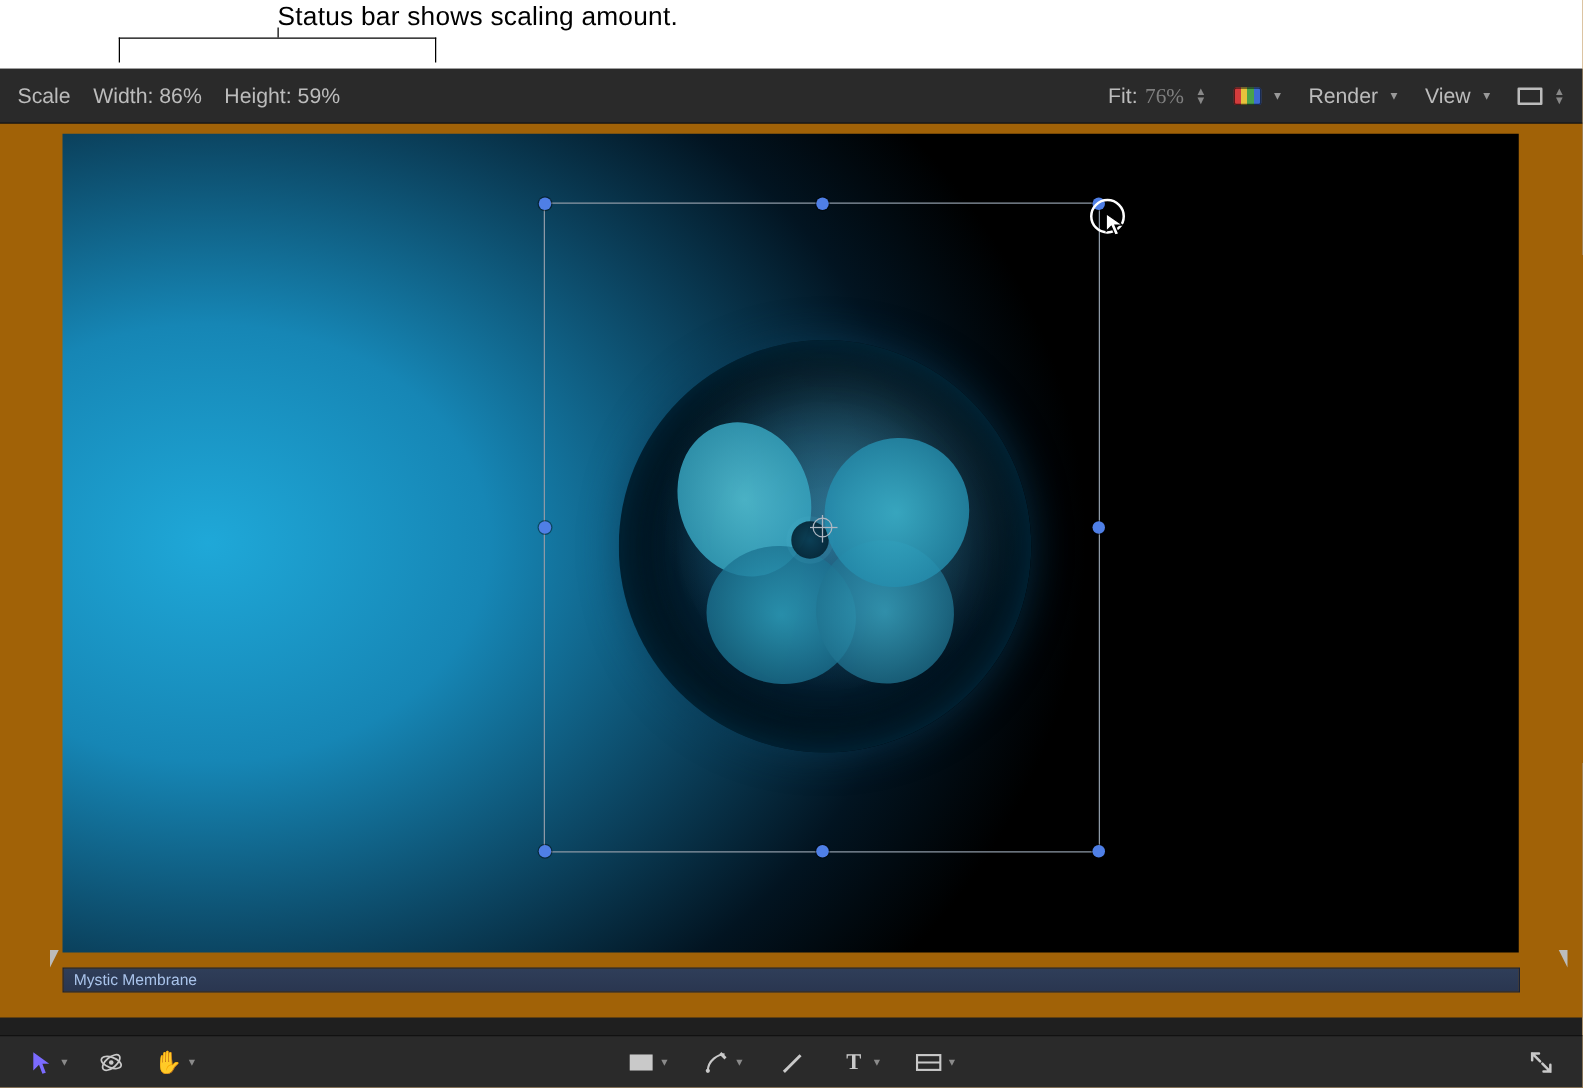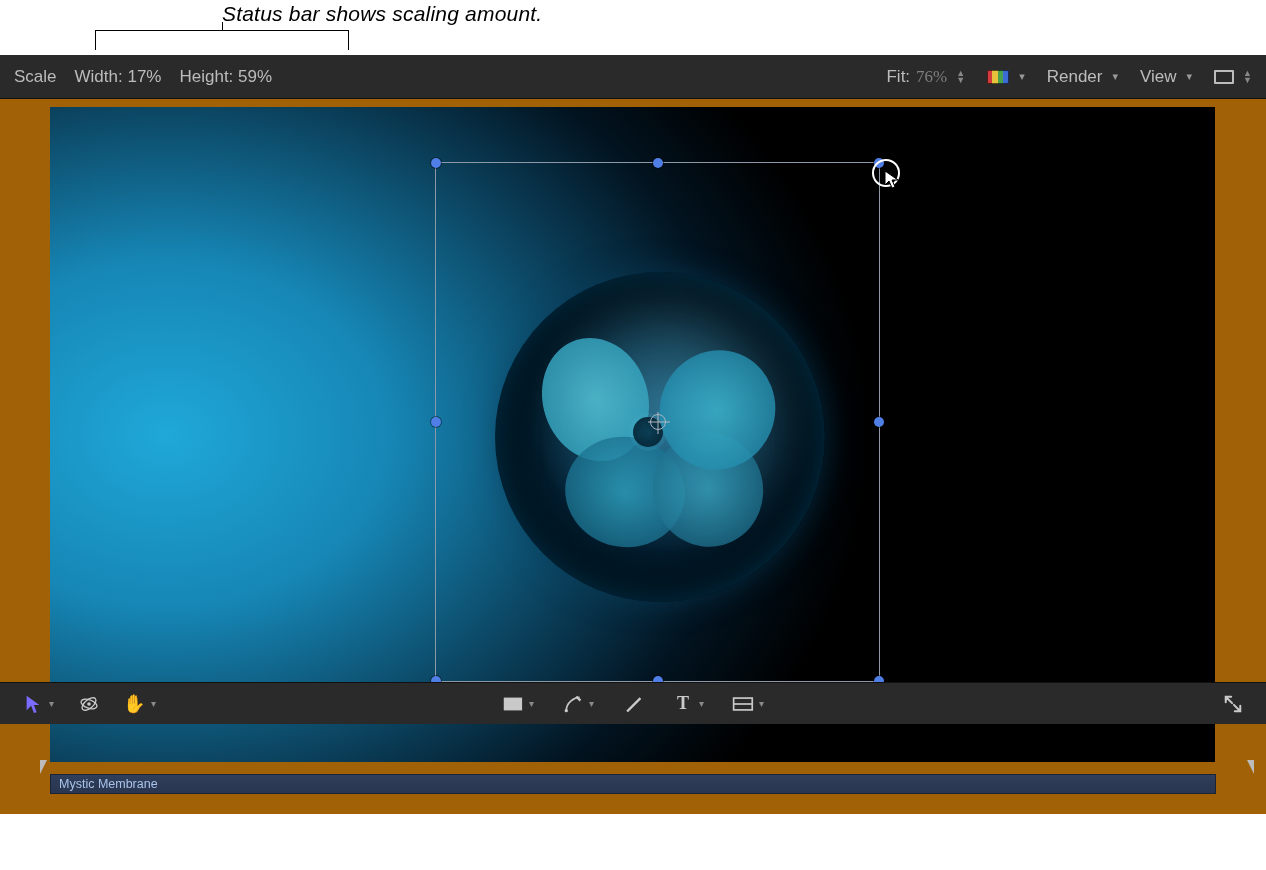--- a/index.html
+++ b/index.html
@@ -11,21 +11,20 @@
       overflow: hidden;
       position: relative;
       font-size: 14px;
     }
 
     
     .callout {
       height: 55px;
       background: #fff;
       position: relative;
-      font-style: italic;
     }
     .callout-text {
       position: absolute;
       left: 222px;
       top: 2px;
       font-size: 21px;
       color: #000;
       letter-spacing: 0.2px;
     }
     .callout-bracket {
@@ -45,21 +44,21 @@
       width: 0;
       border-left: 1px solid #000;
       height: 8px;
     }
 
     
     .app-window {
       position: absolute;
       top: 55px; left: 0;
       width: 1266px;
-      height: 669px;
+      height: 815px;
       background: #1f1f1f;
       color: #b8b8b8;
     }
 
     .status-bar {
       height: 44px;
       background: #2a2a2a;
       display: flex;
       align-items: center;
       padding: 0 14px;
@@ -213,21 +212,21 @@
   <span class="callout-text">Status bar shows scaling amount.</span>
   <span class="callout-stem"></span>
   <span class="callout-bracket"></span>
 </div>
 
 <div class="app-window">
 
   <div class="status-bar">
     <div class="status-left">
       <span class="status-item">Scale</span>
-      <span class="status-item">Width: 17%</span>
+      <span class="status-item">Width: 86%</span>
       <span class="status-item">Height: 59%</span>
     </div>
     <div class="status-right">
       <div class="fit-group">
         <span class="status-item">Fit:</span>
         <span class="status-item muted">76%</span>
         <span class="chev-pair">
             <span>▲</span>
             <span>▼</span>
           </span>

